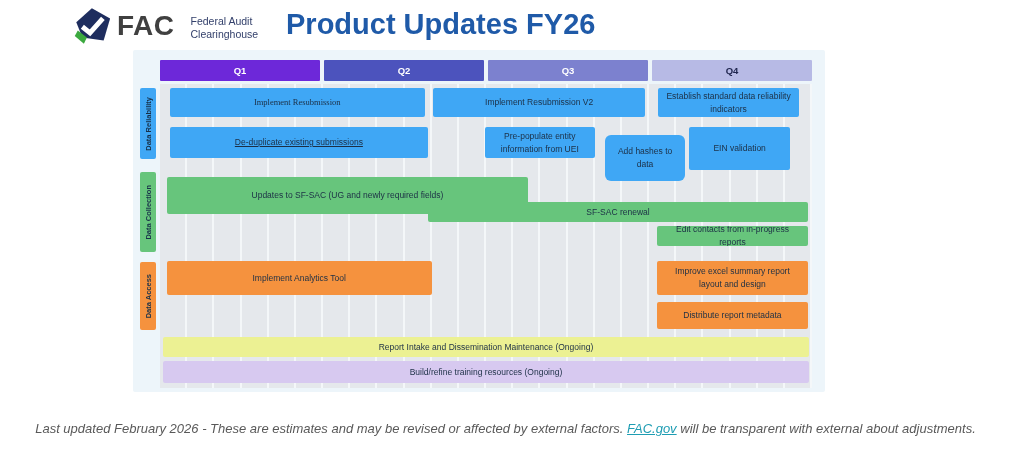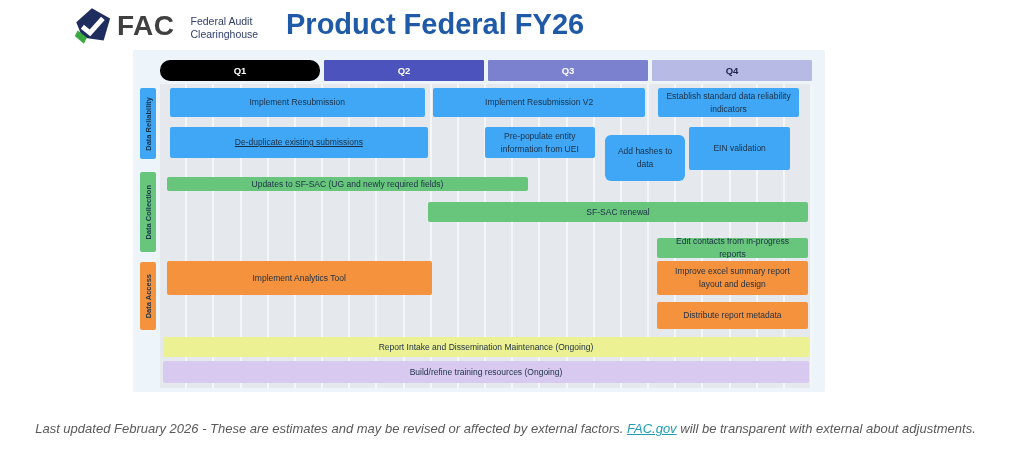--- a/index.html
+++ b/index.html
@@ -54,52 +54,52 @@
     <polygon points="10,62 34,80 26,97 2,76" fill="#3ba93f"></polygon>
   </svg>
   <div class="logo-acronym">FAC</div>
   <div class="logo-name">
     <div>Federal Audit</div>
     <div>Clearinghouse</div>
   </div>
 </div>
 
 <div class="page-title">
-  <span>Product Federal </span><span class="fy">FY26</span>
+  <span>Product Updates </span><span class="fy">FY26</span>
 </div>
 
 <div class="chart">
   <div class="quarters">
-      <div class="quarter" style="background: #000000; color: rgb(255, 255, 255); border-radius: 10px;">Q1</div>
+      <div class="quarter" style="background: #6d28d9; color: rgb(255, 255, 255);">Q1</div>
       <div class="quarter" style="background: rgb(76, 83, 189); color: rgb(255, 255, 255);">Q2</div>
       <div class="quarter" style="background: rgb(124, 129, 207); color: rgb(255, 255, 255);">Q3</div>
       <div class="quarter" style="background: rgb(183, 186, 229); color: rgb(32, 38, 79);">Q4</div>
     </div>
   <div id="strips">
       <div class="strip" style="background: rgb(63, 167, 245); top: 38px; height: 71px;">
         <span>Data Reliability</span>
       </div>
       <div class="strip" style="background: rgb(103, 197, 124); top: 122px; height: 80px;">
         <span>Data Collection</span>
       </div>
       <div class="strip" style="background: rgb(245, 146, 62); top: 212px; height: 68px;">
         <span>Data Access</span>
       </div>
     </div>
   <div class="plot" id="plot">
-      <div class="bar" style="left: 1.5%; width: 39.1%; top: 4px; height: 29px; background: rgb(63, 167, 245);">Implement Resubmission</div>
+      <div class="bar" style="left: 1.5%; width: 39.1%; top: 4px; height: 29px; background: rgb(63, 167, 245); font-family: Liberation Serif, serif;">Implement Resubmission</div>
       <div class="bar" style="left: 41.9%; width: 32.5%; top: 4px; height: 29px; background: rgb(63, 167, 245);">Implement Resubmission V2</div>
       <div class="bar" style="left: 76.4%; width: 21.6%; top: 4px; height: 29px; background: rgb(63, 167, 245);">Establish standard data reliability indicators</div>
       <div class="bar" style="left: 1.5%; width: 39.6%; top: 43px; height: 31px; background: rgb(63, 167, 245); text-decoration: underline;">De-duplicate existing submissions</div>
       <div class="bar" style="left: 49.8%; width: 16.9%; top: 43px; height: 31px; background: rgb(63, 167, 245);">Pre-populate entity information from UEI</div>
       <div class="bar" style="left: 68.3%; width: 12.2%; top: 51px; height: 46px; background: rgb(63, 167, 245); border-radius: 6px;">Add hashes to data</div>
       <div class="bar" style="left: 81.2%; width: 15.4%; top: 43px; height: 43px; background: rgb(63, 167, 245);">EIN validation</div>
-      <div class="bar" style="left: 1%; width: 55.5%; top: 93px; height: 14px; background: rgb(103, 197, 124);">Updates to SF-SAC (UG and newly required fields)</div>
+      <div class="bar" style="left: 1%; width: 55.5%; top: 93px; height: 37px; background: rgb(103, 197, 124);">Updates to SF-SAC (UG and newly required fields)</div>
       <div class="bar" style="left: 41.1%; width: 58.3%; top: 118px; height: 20px; background: rgb(103, 197, 124);">SF-SAC renewal</div>
-      <div class="bar" style="left: 76.2%; width: 23.2%; top: 154px; height: 20px; background: rgb(103, 197, 124); text-align: center;">Edit contacts from in-progress reports</div>
+      <div class="bar" style="left: 76.2%; width: 23.2%; top: 142px; height: 20px; background: rgb(103, 197, 124); text-align: center;">Edit contacts from in-progress reports</div>
       <div class="bar" style="left: 1%; width: 40.7%; top: 177px; height: 34px; background: rgb(245, 146, 62);">Implement Analytics Tool</div>
       <div class="bar" style="left: 76.2%; width: 23.2%; top: 177px; height: 34px; background: rgb(245, 146, 62);">Improve excel summary report layout and design</div>
       <div class="bar" style="left: 76.2%; width: 23.2%; top: 218px; height: 27px; background: rgb(245, 146, 62);">Distribute report metadata</div>
       <div class="bar" style="left: 0.5%; width: 99%; top: 253px; height: 20px; background: rgb(236, 241, 147);">Report Intake and Dissemination Maintenance (Ongoing)</div>
       <div class="bar" style="left: 0.5%; width: 99%; top: 277px; height: 22px; background: rgb(215, 201, 240);">Build/refine training resources (Ongoing)</div>
     </div>
 </div>
 
 <div class="footnote">
   <span>Last updated February 2026 - These are estimates and may be revised or affected by external factors. </span><a>FAC.gov</a><span> will be transparent with external about adjustments.</span>

